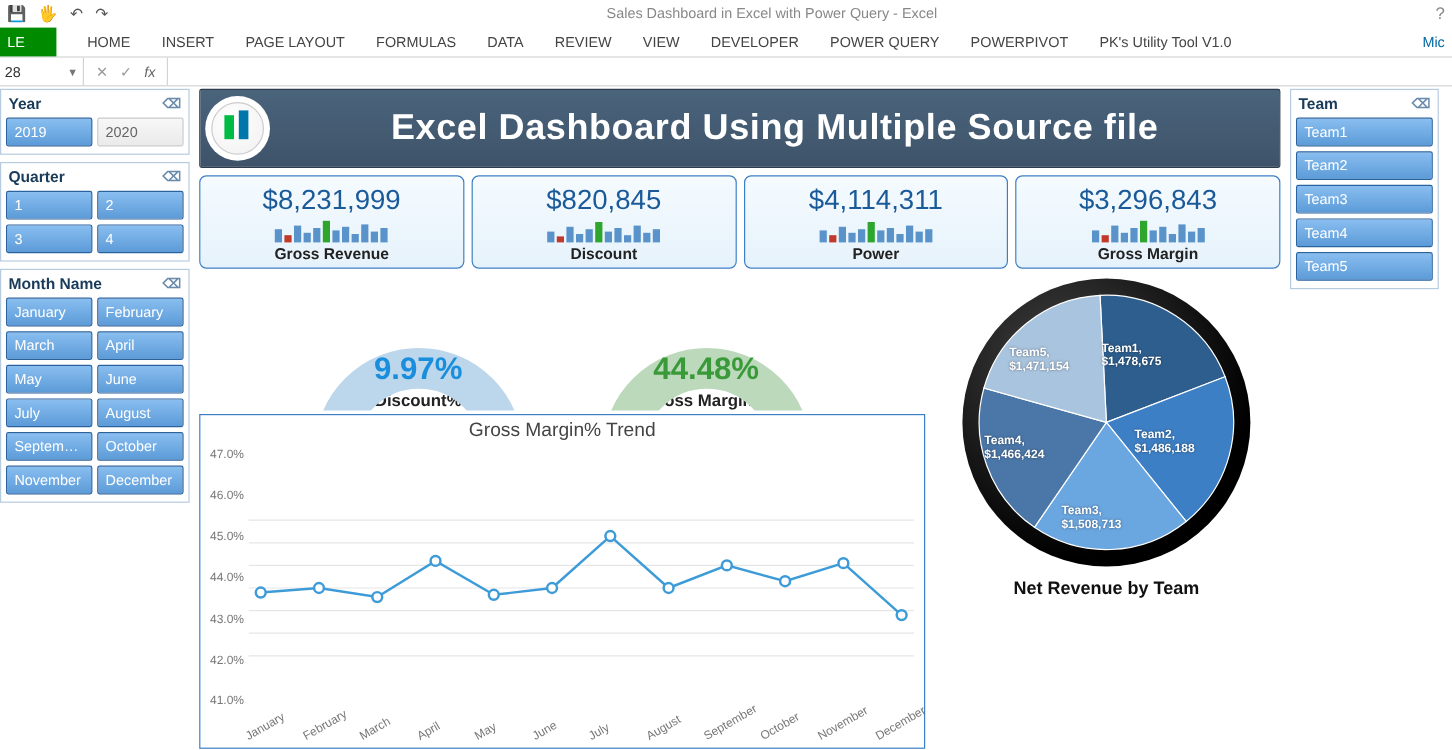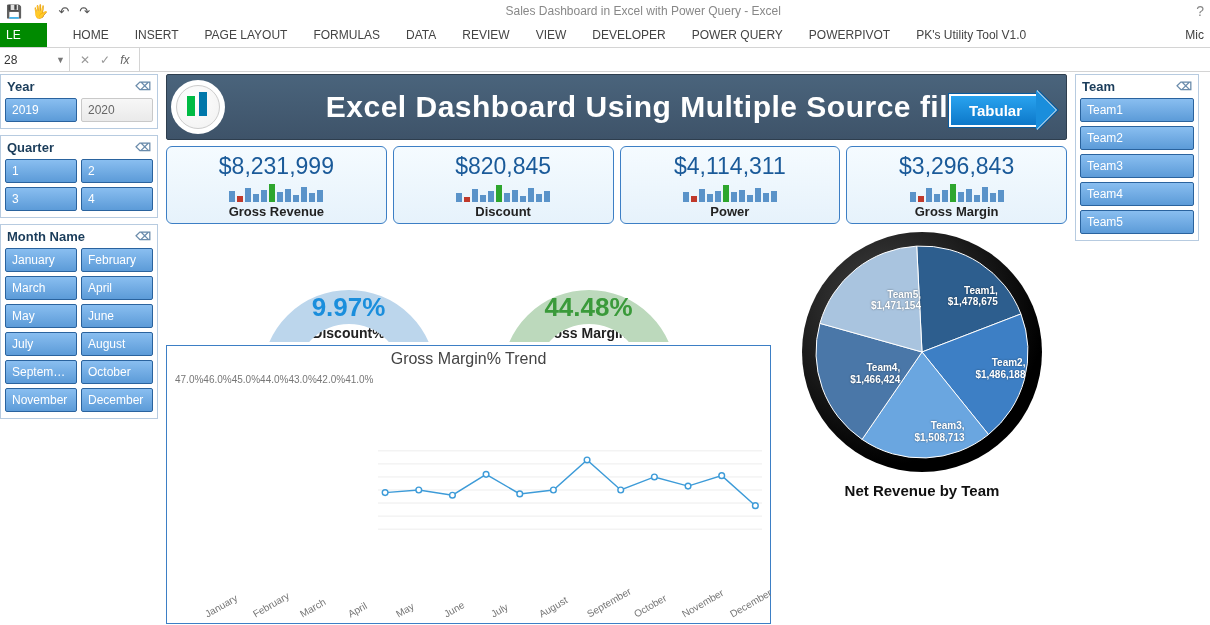--- a/index.html
+++ b/index.html
@@ -6,21 +6,21 @@
   body { width: 1210px; height: 625px; background: #fff; overflow: hidden; font-size: 12px; color: #333; }
   
   .qat { height: 22px; background: #fff; display: flex; align-items: center; padding: 0 6px; gap: 10px; }
   .qat .icon { color: #555; font-size: 13px; }
   .qat .title { flex: 1; text-align: center; color: #888; font-size: 12px; }
   .qat .help { color: #888; font-size: 14px; }
   
   .ribbon { height: 26px; display: flex; align-items: center; gap: 26px; padding: 0 0 0 0; border-bottom: 1px solid #d4d4d4; }
   .ribbon .tab { font-size: 12px; color: #444; cursor: pointer; }
   .ribbon .tab.first { background: #008a00; color: #fff; padding: 5px 26px 5px 6px; margin-left: 0; }
-  .ribbon .right { margin-left: auto; margin-right: 6px; color: #404040; }
+  .ribbon .right { margin-left: auto; margin-right: 6px; color: #0369a1; }
   
   .fbar { height: 24px; border-bottom: 1px solid #d4d4d4; display: flex; align-items: center; font-size: 12px; }
   .namebox { width: 70px; border-right: 1px solid #d4d4d4; padding: 0 4px; display: flex; align-items: center; justify-content: space-between; height: 100%; }
   .namebox .dd { color: #777; font-size: 9px; }
   .fx-icons { display: flex; align-items: center; gap: 10px; padding: 0 10px; color: #999; border-right: 1px solid #d4d4d4; height: 100%; }
   .fx-icons .fx { font-style: italic; color: #666; }
   
   .dash { display: flex; padding: 2px 11px 0 0; height: 552px; }
   .col-left { width: 162px; display: flex; flex-direction: column; gap: 6px; padding: 0 4px 0 0; }
   .col-right { width: 128px; padding: 0 0 0 4px; }
@@ -64,29 +64,29 @@
   .donut svg { width:200px; height:200px; transform:translateY(0); }
   .donut-label { text-align:center; margin-top:-50px; position:relative; }
   .donut-label .pct { font-size: 26px; font-weight: 700; }
   .donut-label.discount .pct { color:#1a8edc; }
   .donut-label.margin .pct { color:#3a9a3a; }
   .donut-cap { font-size: 14px; font-weight:700; color:#222; margin-top: 2px; }
   
   .trend { border: 1px solid #3d7fc5; background:#fff; flex:1; display:flex; flex-direction:column; padding: 4px 8px 2px 8px; min-height: 180px; }
   .trend h3 { text-align:center; font-size: 16px; font-weight:400; color:#444; margin-bottom: 2px; }
   .trend-body { flex:1; display:flex; }
-  .trend-y { display:flex; justify-content:space-between; font-size:10px; color:#777; padding: 4px 4px 20px 0; }
+  .trend-y { display:flex; flex-direction:column; justify-content:space-between; font-size:10px; color:#777; padding: 4px 4px 20px 0; }
   .trend-plot { flex:1; position:relative; }
   .trend-x { display:flex; justify-content:space-between; font-size:10px; color:#777; padding: 0 0 0 28px; }
   .trend-x span { transform: rotate(-30deg); transform-origin: left top; width: 34px; display:inline-block; white-space:nowrap; }
   
   .pieblock { width: 290px; display:flex; flex-direction:column; align-items:center; }
   .pie-wrap { width: 240px; height: 240px; border-radius:50%; background: radial-gradient(circle at 35% 30%, #444, #000 70%); display:flex; align-items:center; justify-content:center; position:relative; }
   .pie-wrap svg { width: 222px; height: 222px; border-radius:50%; }
-  .pie-lbl { position:absolute; color:#fff; font-size:10px; text-align:right; line-height:1.15; font-weight:600; text-shadow: 0 0 2px rgba(0,0,0,.5); }
+  .pie-lbl { position:absolute; color:#fff; font-size:10px; text-align:left; line-height:1.15; font-weight:600; text-shadow: 0 0 2px rgba(0,0,0,.5); }
   .pie-cap { font-size:15px; font-weight:700; color:#111; margin-top: 10px; }
 </style>
 </head>
 <body>
 
 <div class="qat">
   <span class="icon">💾</span>
   <span class="icon">🖐</span>
   <span class="icon">↶</span>
   <span class="icon">↷</span>
@@ -158,24 +158,20 @@
         </div>
     </div>
   </div>
 
   <div class="col-mid">
     <div class="banner">
       <div class="logo">
           <div class="logo-inner"></div>
         </div>
       <h1>Excel Dashboard Using Multiple Source file</h1>
-      <div class="tab-btn arrow-btn">
-        <div class="arrow-body">Tabular</div>
-        <div class="arrow-head"></div>
-      </div>
     </div>
 
     <div class="kpis" id="kpis">
         <div class="kpi">
           <div class="val">$8,231,999</div>
           <div class="spark">
             <span style="height: 11px;"></span>
             <span class="lo" style="height: 6px;"></span>
             <span style="height: 14px;"></span>
             <span style="height: 8px;"></span>

